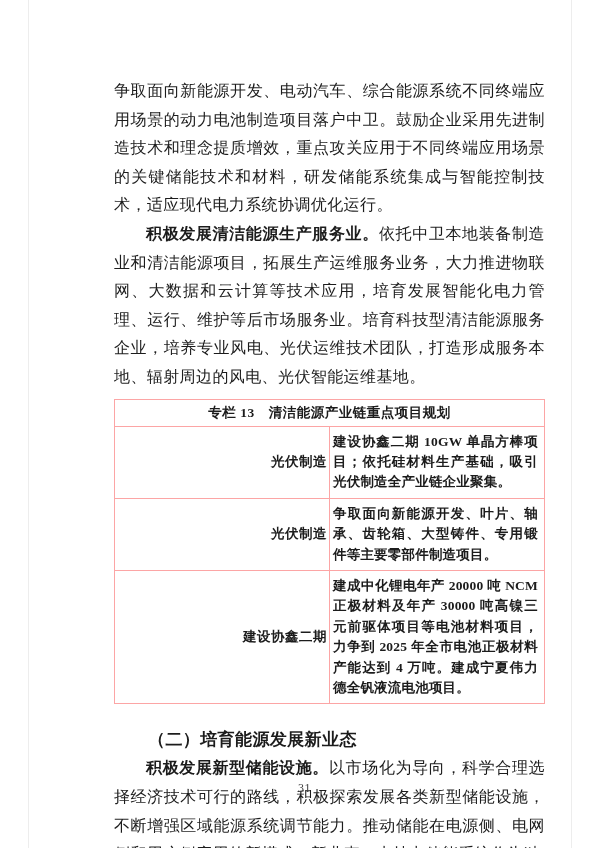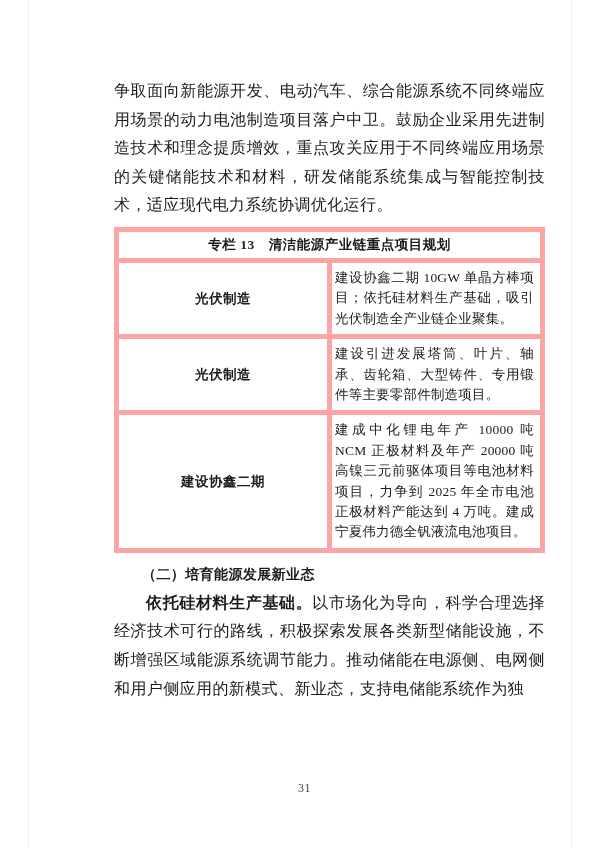--- a/index.html
+++ b/index.html
@@ -29,49 +29,50 @@
   }
   .para.indent { text-indent: 2em; }
   .bold-lead { font-weight: bold; }
   .box-table {
     width: 100%;
     border-collapse: collapse;
     table-layout: fixed;
     margin-top: 7px;
   }
   .box-table td {
-    border: 5px solid #fca5a5;
+    border: 1px solid #fca5a5;
     vertical-align: middle;
     font-size: 13.5px;
     color: #1c1c1c;
   }
   .tbl-title {
     text-align: center;
     font-weight: bold;
     font-size: 15px;
     padding: 4px 2px;
     letter-spacing: 0.5px;
   }
   .tbl-label {
     width: 76px;
-    text-align: center;
+    text-align: right;
     font-weight: bold;
     padding: 3px 2px;
     letter-spacing: 0.5px;
     margin-top: 48px;
   }
   .tbl-content {
     padding: 5px 6px 5px 3px;
     line-height: 20.4px;
     text-align: justify;
     letter-spacing: 0.2px;
+    font-weight: bold;
   }
   .section-heading {
-    margin-top: 7px;
-    font-size: 14px;
+    margin-top: 21px;
+    font-size: 17px;
     font-weight: bold;
     text-indent: 2em;
     line-height: 29px;
     letter-spacing: 0.4px;
   }
   .page-number {
     position: absolute;
     left: 9px;
     right: 0;
     bottom: 52px;
@@ -82,41 +83,42 @@
   }
 </style>
 </head>
 <body>
 
 <div class="page">
   <div class="content">
 
     <p class="para"><span>争取面向新能源开发、电动汽车、综合能源系统不同终端应用场景的动力电池制造项目落户中卫。鼓励企业采用先进制造技术和理念提质增效，重点攻关应用于不同终端应用场景的关键储能技术和材料，研发储能系统集成与智能控制技术，适应现代电力系统协调优化运行。</span></p>
 
+    <p class="para indent"><span class="bold-lead">积极发展清洁能源生产服务业。</span><span>依托中卫本地装备制造业和清洁能源项目，拓展生产运维服务业务，大力推进物联网、大数据和云计算等技术应用，培育发展智能化电力管理、运行、维护等后市场服务业。培育科技型清洁能源服务企业，培养专业风电、光伏运维技术团队，打造形成服务本地、辐射周边的风电、光伏智能运维基地。</span></p>
 
     <table class="box-table">
       <tbody>
         <tr>
           <td colspan="2" class="tbl-title">专栏 13　清洁能源产业链重点项目规划</td>
         </tr>
         <tr>
           <td class="tbl-label">光伏制造</td>
           <td class="tbl-content">建设协鑫二期 10GW 单晶方棒项目；依托硅材料生产基础，吸引光伏制造全产业链企业聚集。</td>
         </tr>
         <tr>
           <td class="tbl-label">光伏制造</td>
-          <td class="tbl-content">建设引进发展塔筒、叶片、轴承、齿轮箱、大型铸件、专用锻件等主要零部件制造项目。</td>
+          <td class="tbl-content">争取面向新能源开发、叶片、轴承、齿轮箱、大型铸件、专用锻件等主要零部件制造项目。</td>
         </tr>
         <tr>
           <td class="tbl-label">建设协鑫二期</td>
-          <td class="tbl-content">建成中化锂电年产 10000 吨 NCM 正极材料及年产 20000 吨高镍三元前驱体项目等电池材料项目，力争到 2025 年全市电池正极材料产能达到 4 万吨。建成宁夏伟力德全钒液流电池项目。</td>
+          <td class="tbl-content">建成中化锂电年产 20000 吨 NCM 正极材料及年产 30000 吨高镍三元前驱体项目等电池材料项目，力争到 2025 年全市电池正极材料产能达到 4 万吨。建成宁夏伟力德全钒液流电池项目。</td>
         </tr>
       </tbody>
     </table>
 
     <p class="section-heading">（二）培育能源发展新业态</p>
 
-    <p class="para indent"><span class="bold-lead">依托硅材料生产基础。</span><span>以市场化为导向，科学合理选择经济技术可行的路线，积极探索发展各类新型储能设施，不断增强区域能源系统调节能力。推动储能在电源侧、电网侧和用户侧应用的新模式、新业态，支持电储能系统作为独</span></p>
+    <p class="para indent"><span class="bold-lead">积极发展新型储能设施。</span><span>以市场化为导向，科学合理选择经济技术可行的路线，积极探索发展各类新型储能设施，不断增强区域能源系统调节能力。推动储能在电源侧、电网侧和用户侧应用的新模式、新业态，支持电储能系统作为独</span></p>
 
   </div>
 
   <div class="page-number">31</div>
 </div>
 
 </body></html>

